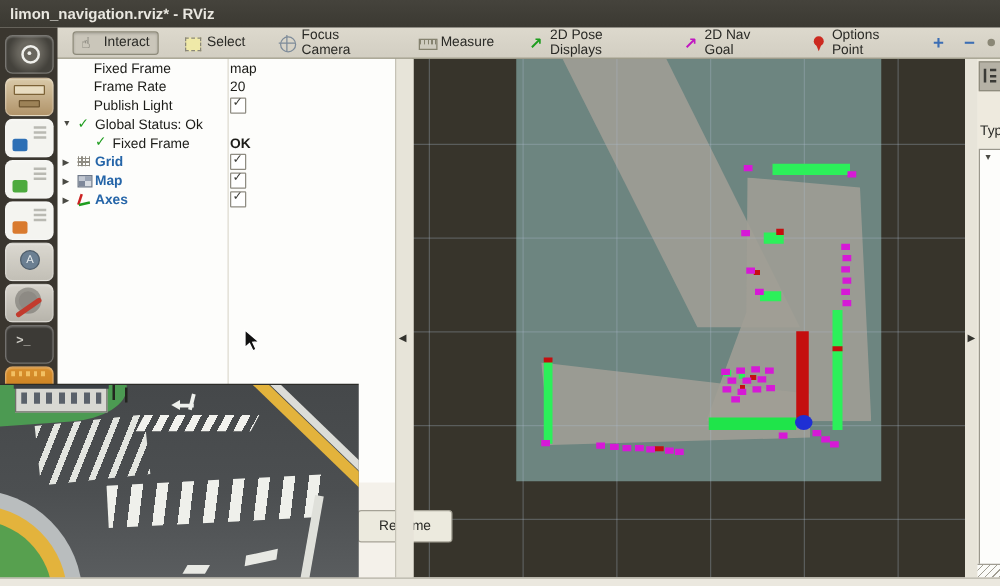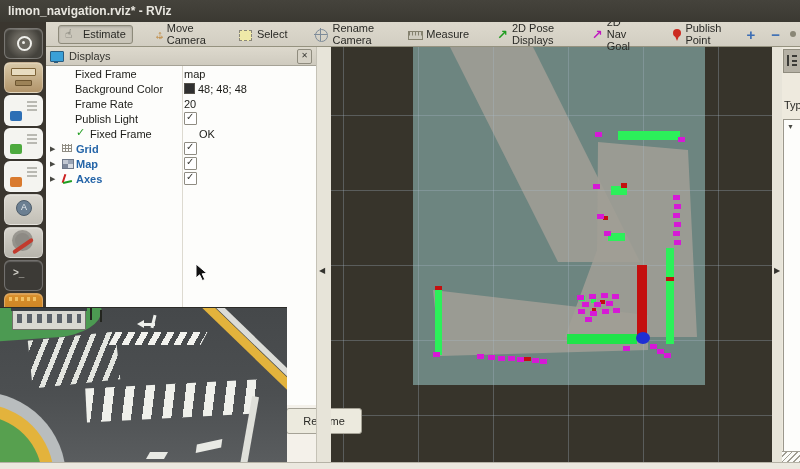--- a/index.html
+++ b/index.html
@@ -102,21 +102,21 @@
   .ti-laser::before{content:"~";position:absolute;left:0;top:-4px;color:#cc2222;font-size:13px;font-weight:bold;letter-spacing:-2px;}
   .ti-laser::after{content:"~";position:absolute;left:5px;top:-4px;color:#cc2222;font-size:13px;font-weight:bold;}
   .ti-map::before{content:"";position:absolute;left:1px;top:1px;width:10px;height:8px;
                   background:conic-gradient(#9aa4b4 0 25%,#d8dce2 0 50%,#7e889a 0 75%,#c2c8d2 0);border:1px solid #6e7888;}
   .ti-axes::before{content:"";position:absolute;left:2px;top:1px;width:2px;height:9px;background:#cc2222;transform:rotate(18deg);}
   .ti-axes::after{content:"";position:absolute;left:2px;top:8px;width:9px;height:2px;background:#1f9d1f;transform:rotate(-12deg);}
   .tlbl{white-space:nowrap;}
   .tlbl.blue{color:#2565a8;font-weight:bold;}
   .tval{position:absolute;left:138px;display:flex;align-items:center;gap:3px;font-size:11px;}
   .vtx{font-weight:normal;}
-  .vtx.bb{font-weight:normal;padding-left:15px;}
+  .vtx.bb{font-weight:bold;}
   .sw{width:9px;height:9px;display:inline-block;border:1px solid #55524a;}
   .cbx{width:11px;height:11px;background:#fff;border:1px solid #8f8c82;border-radius:1px;position:relative;display:inline-block;}
   .cbx.on::after{content:"✓";position:absolute;left:1px;top:-2px;font-size:10px;color:#3a3a35;}
   .dbtn{position:absolute;left:240px;top:361px;width:74px;height:24px;background:#eceade;border:1px solid #a5a296;
         border-radius:3px;font-size:11px;color:#2a2a26;display:flex;align-items:center;justify-content:center;}
   
   .splitL{position:absolute;left:316px;top:47px;width:14px;height:415px;background:#e7e4d9;border-left:1px solid #c5c2b6;z-index:15;}
   .splitR{position:absolute;left:772px;top:47px;width:10px;height:415px;background:#e7e4d9;z-index:15;}
   .sarrow{position:absolute;left:2px;top:219px;font-size:8px;color:#33332e;}
   
@@ -181,57 +181,53 @@
 </head>
 <body>
 
 <div class="menubar">
   <span class="mb-title">limon_navigation.rviz* - RViz</span>
 </div>
 
 <div class="toolbar">
   <span class="tool active">
     <span class="ticon i-hand">☝</span>
-    <span>Estimate</span>
-  </span>
-  <span class="tool">
-    <span class="ticon i-move"></span>
-    <span>Move Camera</span>
+    <span>Interact</span>
   </span>
   <span class="tool">
     <span class="ticon">
         <span class="i-select" style="display:block"></span>
       </span>
     <span>Select</span>
   </span>
   <span class="tool">
     <span class="ticon">
         <span class="i-focus" style="display:block"></span>
       </span>
-    <span>Rename Camera</span>
+    <span>Focus Camera</span>
   </span>
   <span class="tool">
     <span class="ticon">
         <span class="i-measure" style="display:block"></span>
       </span>
     <span>Measure</span>
   </span>
   <span class="tool">
     <span class="ticon i-arrow" style="color:#1f9d1f">↗</span>
     <span>2D Pose Displays</span>
   </span>
   <span class="tool">
     <span class="ticon i-arrow" style="color:#c018c0">↗</span>
     <span>2D Nav Goal</span>
   </span>
   <span class="tool">
     <span class="ticon">
         <span class="i-pin" style="display:block"></span>
       </span>
-    <span>Publish Point</span>
+    <span>Options Point</span>
   </span>
   <span class="zoomgrp">
     <span>+</span>
     <span>−</span>
     <span class="half"></span>
   </span>
 </div>
 
 <div class="launcher">
   <div class="ltile ldash" style="top:6px"></div>
@@ -239,55 +235,48 @@
   <div class="ltile ldoc lwriter" style="top:73px"></div>
   <div class="ltile ldoc lcalc" style="top:106px"></div>
   <div class="ltile ldoc limpress" style="top:139px"></div>
   <div class="ltile lsoft" style="top:172px"></div>
   <div class="ltile lset" style="top:205px"></div>
   <div class="ltile lterm" style="top:238px"></div>
   <div class="ltile lpart" style="top:271px"></div>
 </div>
 
 <div class="dpanel">
-  <div class="dtitle">
-    <span class="dt-icon"></span>
-    <span>Displays</span>
-    <span class="dclose">✕</span>
-  </div>
   <div class="tree" id="tree">
     <div class="colline"></div>
       <div class="trow ind">
         <span class="exp"></span>
         <span class="tlbl">Fixed Frame</span>
         <span class="tval">
           <b class="vtx">map</b>
         </span>
       </div>
       <div class="trow ind">
         <span class="exp"></span>
-        <span class="tlbl">Background Color</span>
-        <span class="tval">
-          <i class="sw" style="background: rgb(48, 48, 48);"></i>
-          <b class="vtx">48; 48; 48</b>
-        </span>
-      </div>
-      <div class="trow ind">
-        <span class="exp"></span>
         <span class="tlbl">Frame Rate</span>
         <span class="tval">
           <b class="vtx">20</b>
         </span>
       </div>
       <div class="trow ind">
         <span class="exp"></span>
         <span class="tlbl">Publish Light</span>
         <span class="tval">
           <i class="cbx on"></i>
         </span>
+      </div>
+      <div class="trow">
+        <span class="exp">▼</span>
+        <span class="ti ti-check"></span>
+        <span class="tlbl">Global Status: Ok</span>
+        <span class="tval"></span>
       </div>
       <div class="trow ind">
         <span class="exp"></span>
         <span class="ti ti-check"></span>
         <span class="tlbl">Fixed Frame</span>
         <span class="tval">
           <b class="vtx bb">OK</b>
         </span>
       </div>
       <div class="trow">

